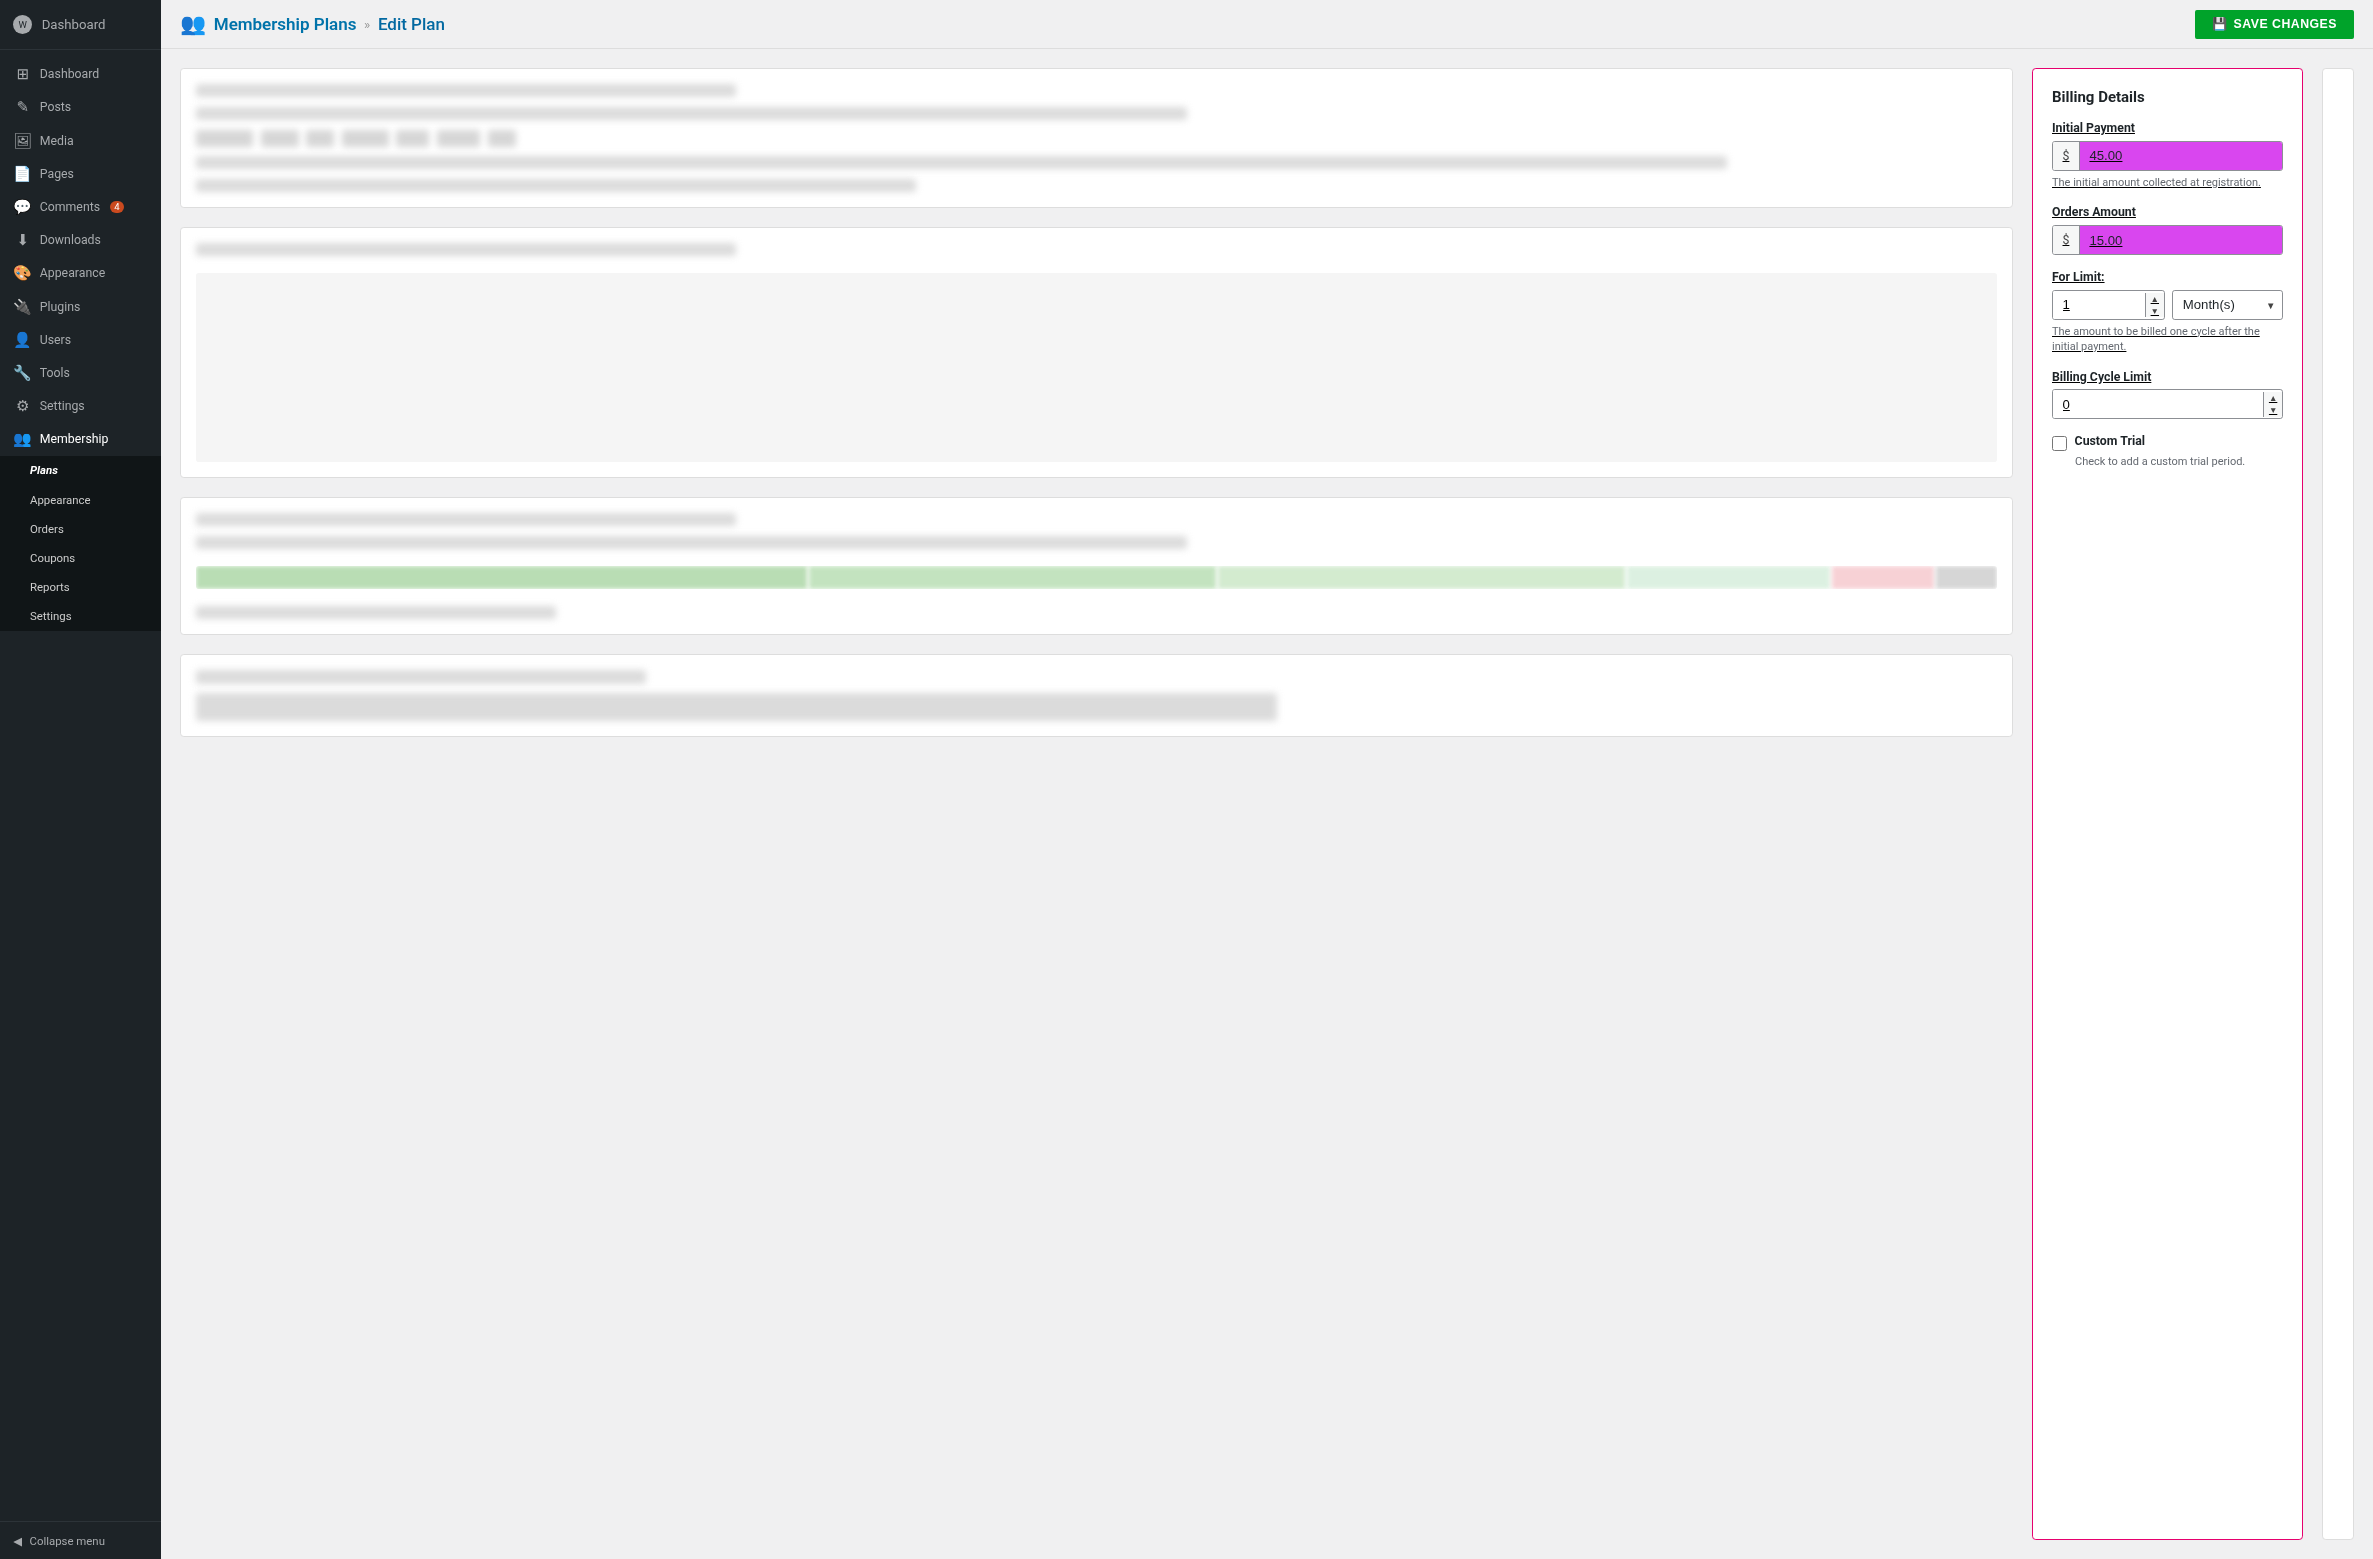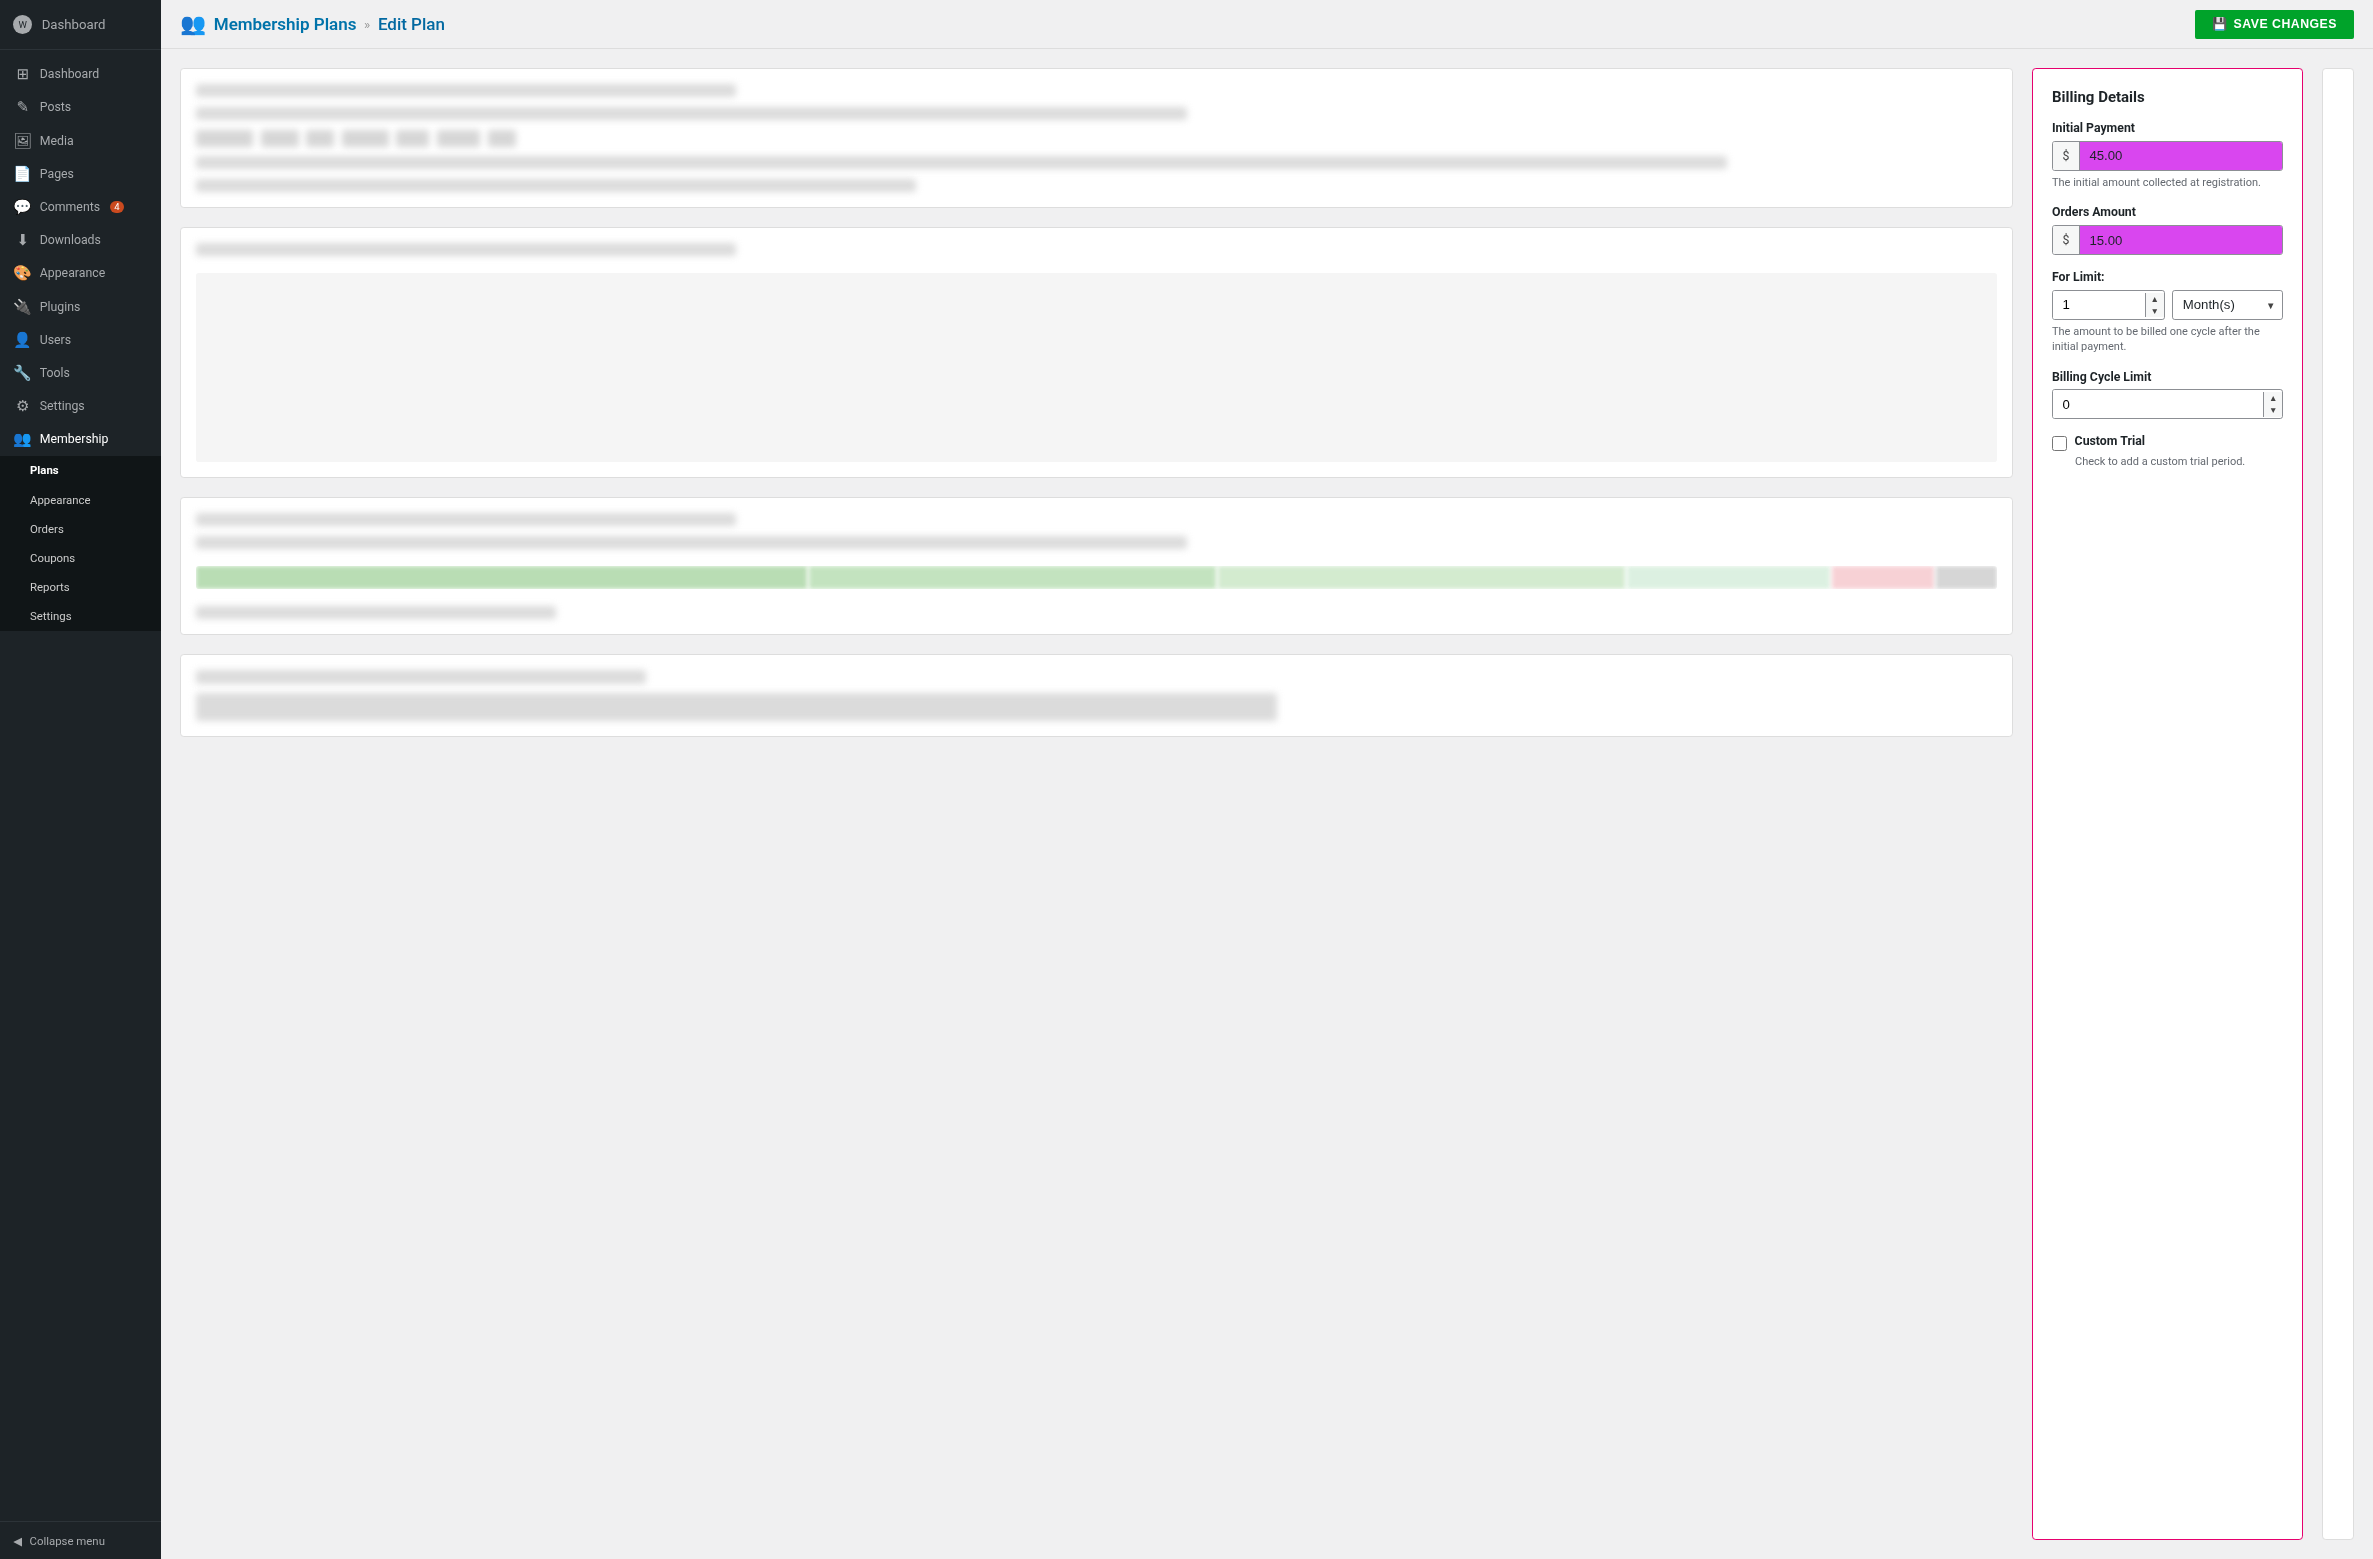--- a/index.html
+++ b/index.html
@@ -34,21 +34,21 @@
     }
     .sidebar-nav { flex: 1; padding: 7.6px 0; }
     .sidebar-item {
       display: flex; align-items: center; gap: 7.6px;
       padding: 7.6px 13.2px;
       font-size: 12.3px;
       color: #a7aaad;
       cursor: pointer;
       position: relative;
     }
-    .sidebar-item.active { color: #fff; background: #0073aa; }
+    .sidebar-item.active { color: #fff; background: #0073aa; font-style: italic; }
     .sidebar-item.active-parent { color: #fff; }
     .sidebar-item .icon { font-size: 15px; width: 19px; text-align: center; }
     .sidebar-badge {
       background: #ca4a1f;
       color: #fff;
       border-radius: 9.5px;
       font-size: 9.5px;
       padding: 0.9px 4.7px;
       margin-left: 1.9px;
     }
@@ -194,21 +194,21 @@
       padding: 19px;
     }
 
     .billing-title {
       font-size: 15px;
       font-weight: 700;
       color: #1d2327;
       margin-bottom: 15px;
     }
 
-    .billing-field { margin-bottom: 15px; }
+    .billing-field { margin-bottom: 15px; text-decoration: underline; }
     .billing-label {
       font-size: 12.3px;
       font-weight: 700;
       color: #1d2327;
       margin-bottom: 5.7px;
     }
     .billing-input-wrap {
       display: flex;
       align-items: center;
       border: 0.9px solid #8c8f94;

